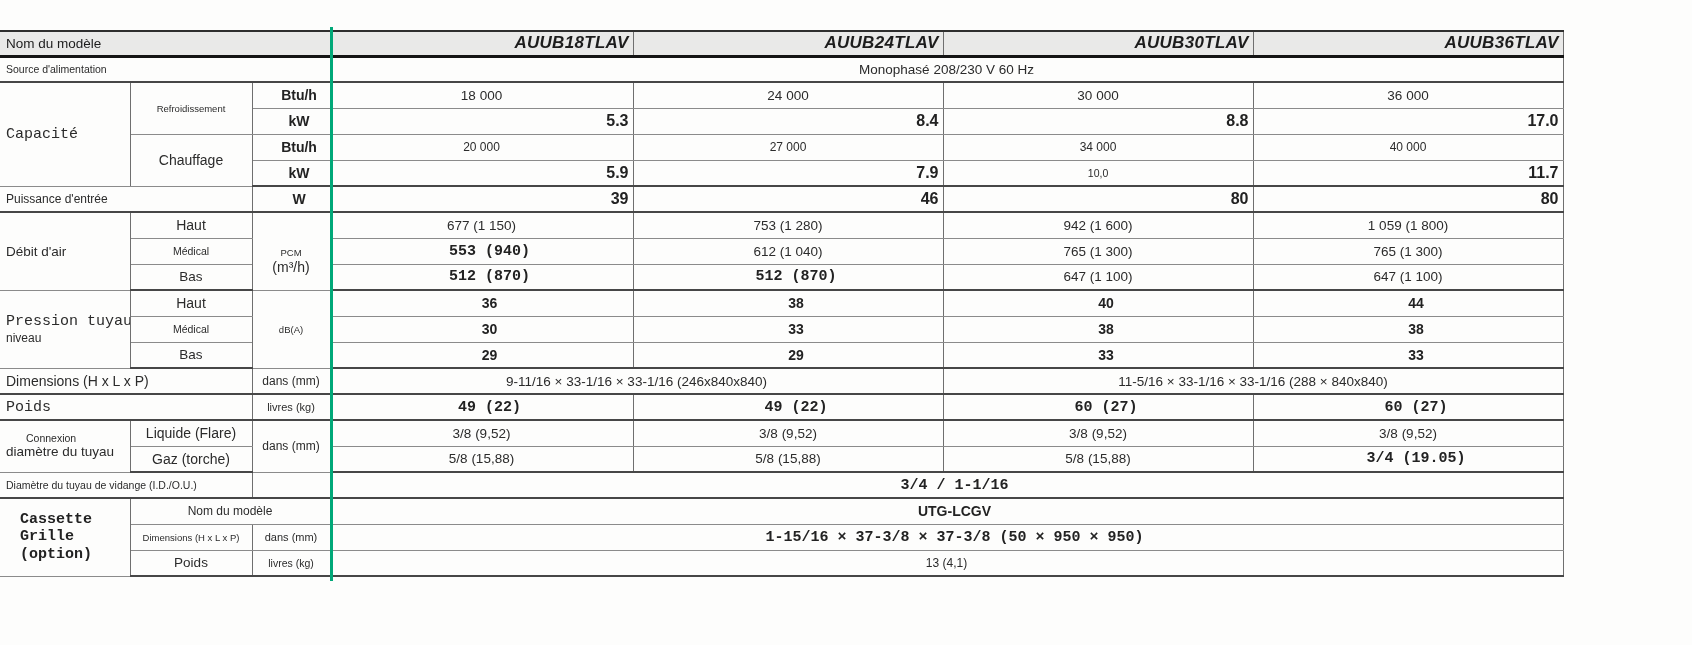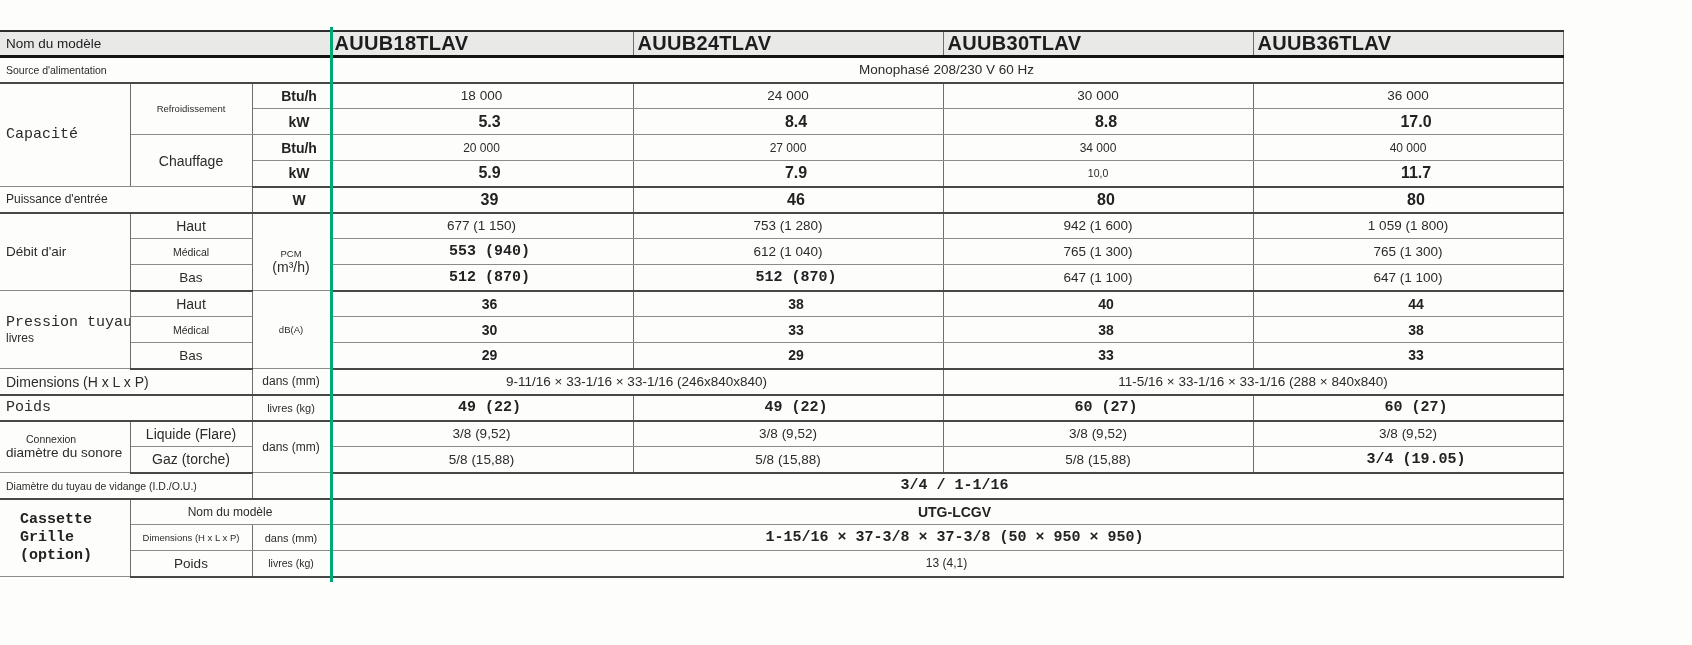--- a/index.html
+++ b/index.html
@@ -31,33 +31,33 @@
     vertical-align:middle;
     background:#fdfdfc;
     white-space:nowrap;
     overflow:hidden;
   }
   tr td:first-child{border-left:none;}
   tr.hrow td{border-bottom:3px solid #141414; height:25px;}
   tr.bb1 td{border-bottom:1px solid #8b8b8b;}
   tr.bb2 td{border-bottom:2px solid #474747;}
   .hcell{background:var(--header-bg); color:#1d1d1d;}
-  .mdl{font-weight:700; font-size:20px; text-align:left; letter-spacing:.3px;}
+  .mdl{font-weight:700; font-size:17px; text-align:right; letter-spacing:.3px;font-style:italic;}
   .lft{text-align:left; padding-left:6px;}
   .ctr{text-align:center;}
   .b{font-weight:700; color:#222;padding-left:20px;}
   .blk{display:block; line-height:1.18;}
   .fz9{font-size:9.5px;margin-top:20px;}
   .fz10{font-size:10.5px;margin-left:20px;}
   .fz11{font-size:11px;}
   .fz12{font-size:12px;}
   .fz13{font-size:13.5px;}
   .fz14{font-size:14px;}
   .fz15{font-size:15px;font-family:Liberation Mono, monospace;}
-  .fz16{font-size:16px;}
+  .fz16{font-size:16px;text-align:right;}
   .accent{
     position:absolute;
     left:330px; top:-3px; bottom:-4px; width:3px;
     background:var(--accent);
     z-index:5;
   }
 </style>
 </head>
 <body>
 
@@ -152,21 +152,21 @@
       <td class="ctr fz13">Bas</td>
       <td class="ctr b fz15">512 (870)</td>
       <td class="ctr b fz15">512 (870)</td>
       <td class="ctr fz13">647 (1 100)</td>
       <td class="ctr fz13">647 (1 100)</td>
     </tr>
 
     <tr class="bb1">
       <td rowspan="3" class="lft">
         <span class="blk fz15">Pression tuyau</span>
-        <span class="blk fz12">livres</span>
+        <span class="blk fz12">niveau</span>
       </td>
       <td class="ctr fz14">Haut</td>
       <td rowspan="3" class="ctr fz9">dB(A)</td>
       <td class="ctr b fz14">36</td>
       <td class="ctr b fz14">38</td>
       <td class="ctr b fz14">40</td>
       <td class="ctr b fz14">44</td>
     </tr>
     <tr class="bb1">
       <td class="ctr fz10">Médical</td>
@@ -195,21 +195,21 @@
       <td class="ctr fz11">livres (kg)</td>
       <td class="ctr b fz15">49 (22)</td>
       <td class="ctr b fz15">49 (22)</td>
       <td class="ctr b fz15">60 (27)</td>
       <td class="ctr b fz15">60 (27)</td>
     </tr>
 
     <tr class="bb1">
       <td rowspan="2" class="lft">
         <span class="blk fz10">Connexion</span>
-        <span class="blk fz13">diamètre du sonore</span>
+        <span class="blk fz13">diamètre du tuyau</span>
       </td>
       <td class="ctr fz14">Liquide (Flare)</td>
       <td rowspan="2" class="ctr fz12">dans (mm)</td>
       <td class="ctr fz13">3/8 (9,52)</td>
       <td class="ctr fz13">3/8 (9,52)</td>
       <td class="ctr fz13">3/8 (9,52)</td>
       <td class="ctr fz13">3/8 (9,52)</td>
     </tr>
     <tr class="bb2">
       <td class="ctr fz14">Gaz (torche)</td>

